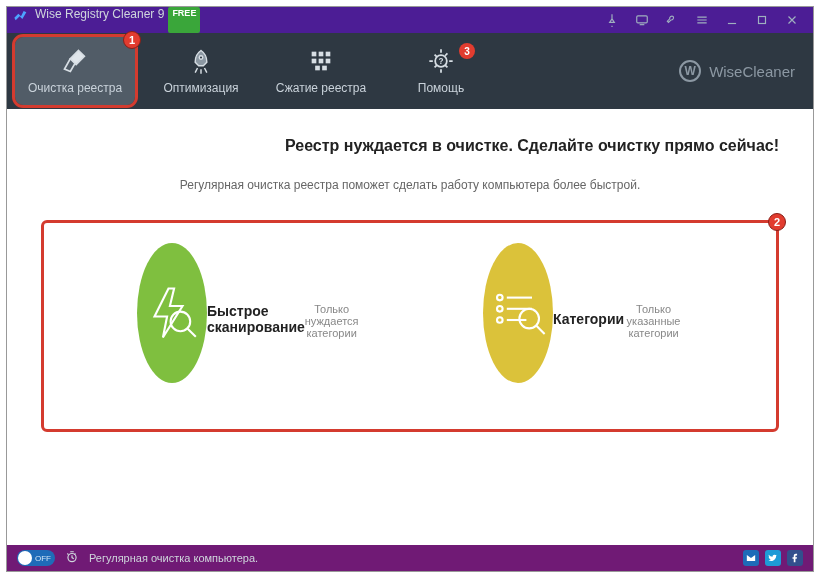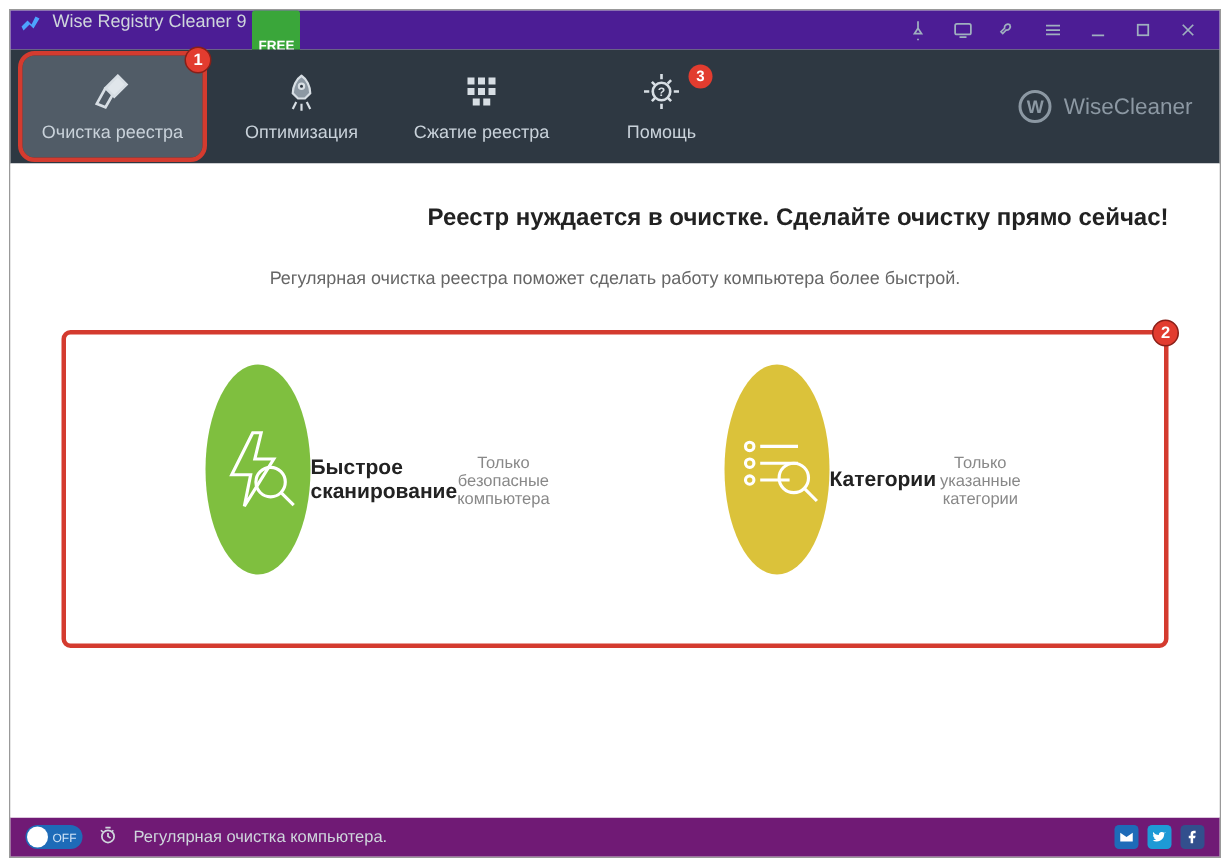--- a/index.html
+++ b/index.html
@@ -1,20 +1,20 @@
 <!DOCTYPE html>
 <html><head>
 <meta charset="utf-8">
 <style>
 * { margin: 0; padding: 0; box-sizing: border-box; }
 body { font-family: "Segoe UI", Tahoma, sans-serif; background: #fff; width: 820px; height: 578px; overflow: hidden; position: relative; }
 .window { position: absolute; inset: 6px; border: 1px solid #999; display: flex; flex-direction: column; background: #fff; }
 .titlebar { height: 26px; background: #4c1d95; display: flex; padding: 0 6px; color: #cfd6dc; font-size: 12px; }
 .titlebar .logo { width: 16px; height: 16px; margin-right: 6px; display: flex; align-items: center; justify-content: center; color: #4da3ff; }
-.titlebar .version-badge { background: #3aa63a; color: #fff; font-size: 9px; padding: 18px 4px; border-radius: 2px; margin-left: 4px; font-weight: bold; }
+.titlebar .version-badge { background: #3aa63a; color: #fff; font-size: 9px; padding: 1px 4px; border-radius: 2px; margin-left: 4px; font-weight: bold; }
 .titlebar .spacer { flex: 1; }
 .title-icon { width: 30px; height: 26px; display: flex; align-items: center; justify-content: center; color: #9fb0bf; cursor: pointer; }
 .title-icon svg { width: 14px; height: 14px; }
 .navbar { height: 76px; background: #2e3842; display: flex; align-items: center; padding: 0 18px 0 0; }
 .nav-item { width: 120px; height: 76px; display: flex; flex-direction: column; align-items: center; justify-content: center; color: #c9d2da; font-size: 12px; position: relative; cursor: pointer; }
 .nav-item.active { background: #515c67; border-radius: 8px; margin: 4px 6px 4px 8px; height: 68px; outline: 3px solid #d43b2f; outline-offset: 0; }
 .nav-item .nav-icon { width: 28px; height: 28px; margin-bottom: 6px; display: flex; align-items: center; justify-content: center; color: #d7dee4; }
 .nav-item .nav-icon svg { width: 28px; height: 28px; }
 .nav-item .nav-badge { position: absolute; top: 10px; right: 26px; width: 16px; height: 16px; border-radius: 50%; background: #e23c2f; color: #fff; font-size: 10px; display: flex; align-items: center; justify-content: center; font-weight: bold; }
 .nav-spacer { flex: 1; }
@@ -159,21 +159,21 @@
 
       <div class="action">
         <div class="circle green">
           <svg viewBox="0 0 100 100">
               <path d="M45 15L25 55h18l-6 30 28-45H47l6-25z"></path>
               <circle cx="62" cy="62" r="14"></circle>
               <path d="M72 72l12 12"></path>
             </svg>
         </div>
         <div class="action-title">Быстрое сканирование</div>
-        <div class="action-sub">Только безопасные компьютера</div>
+        <div class="action-sub">Только нуждается категории</div>
       </div>
 
 
       <div class="action">
         <div class="circle yellow">
           <svg viewBox="0 0 100 100">
               <circle cx="24" cy="28" r="4"></circle>
               <path d="M34 28h36"></path>
               <circle cx="24" cy="44" r="4"></circle>
               <path d="M34 44h36"></path>

